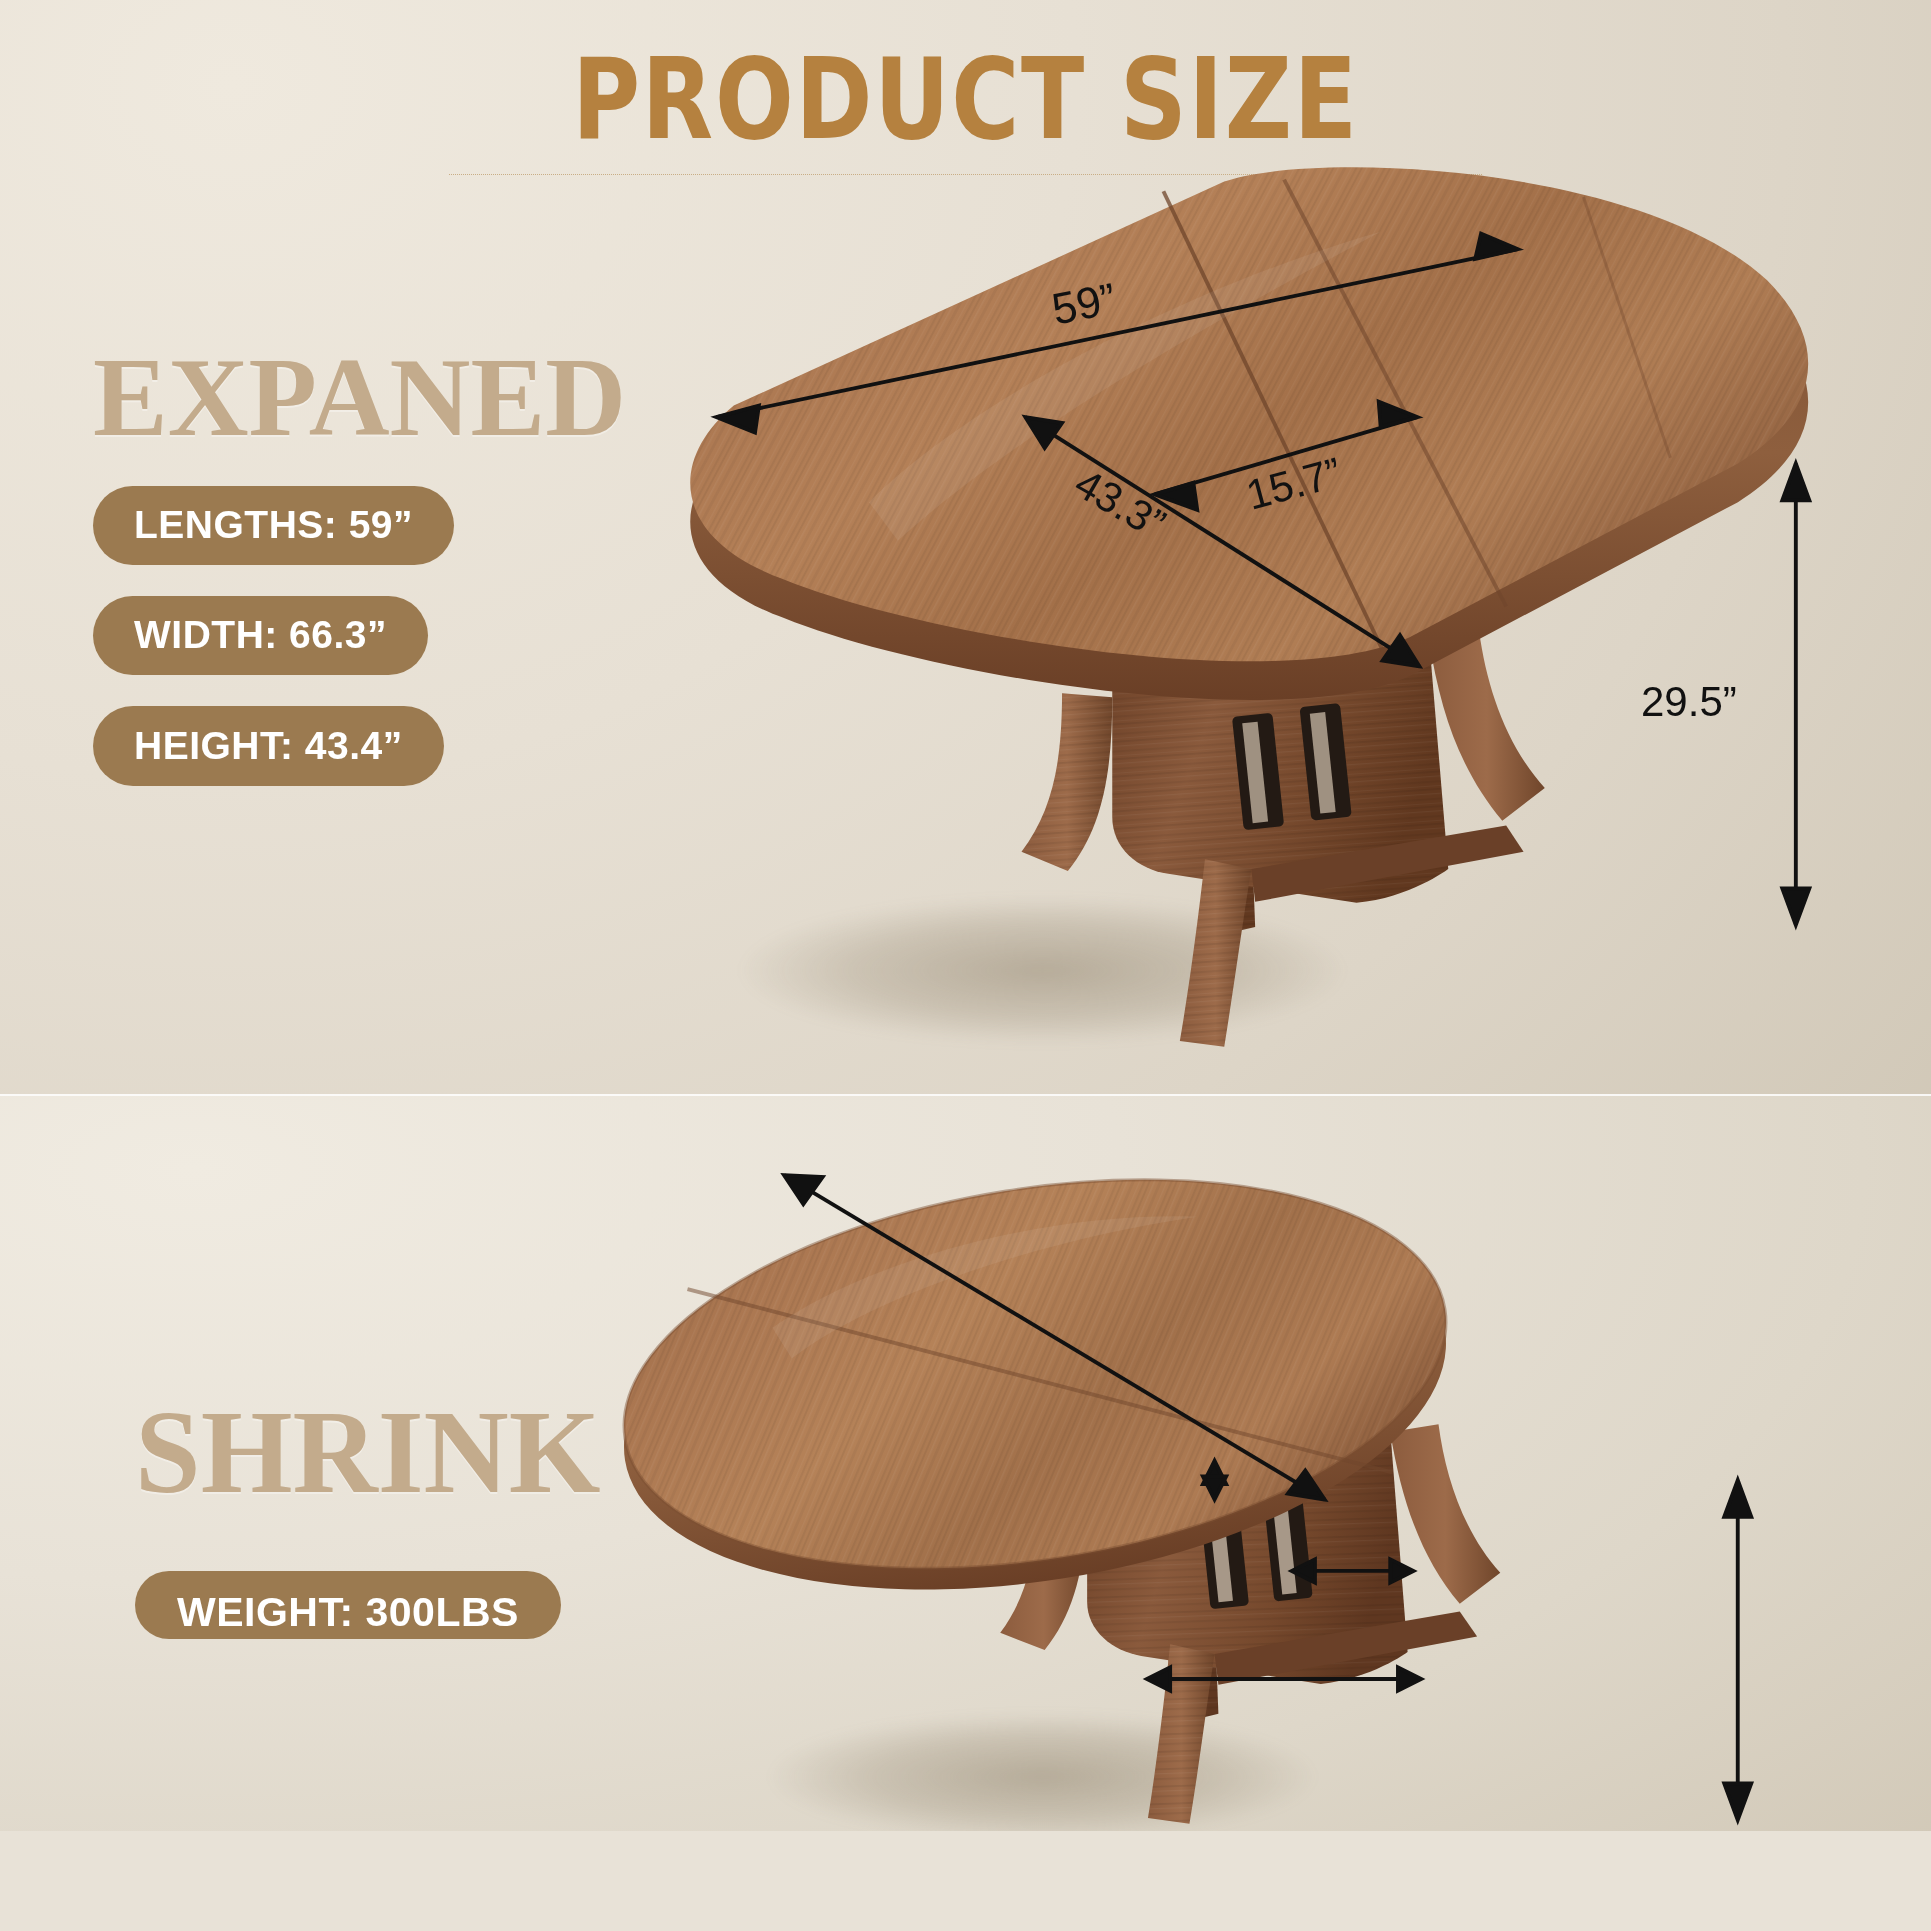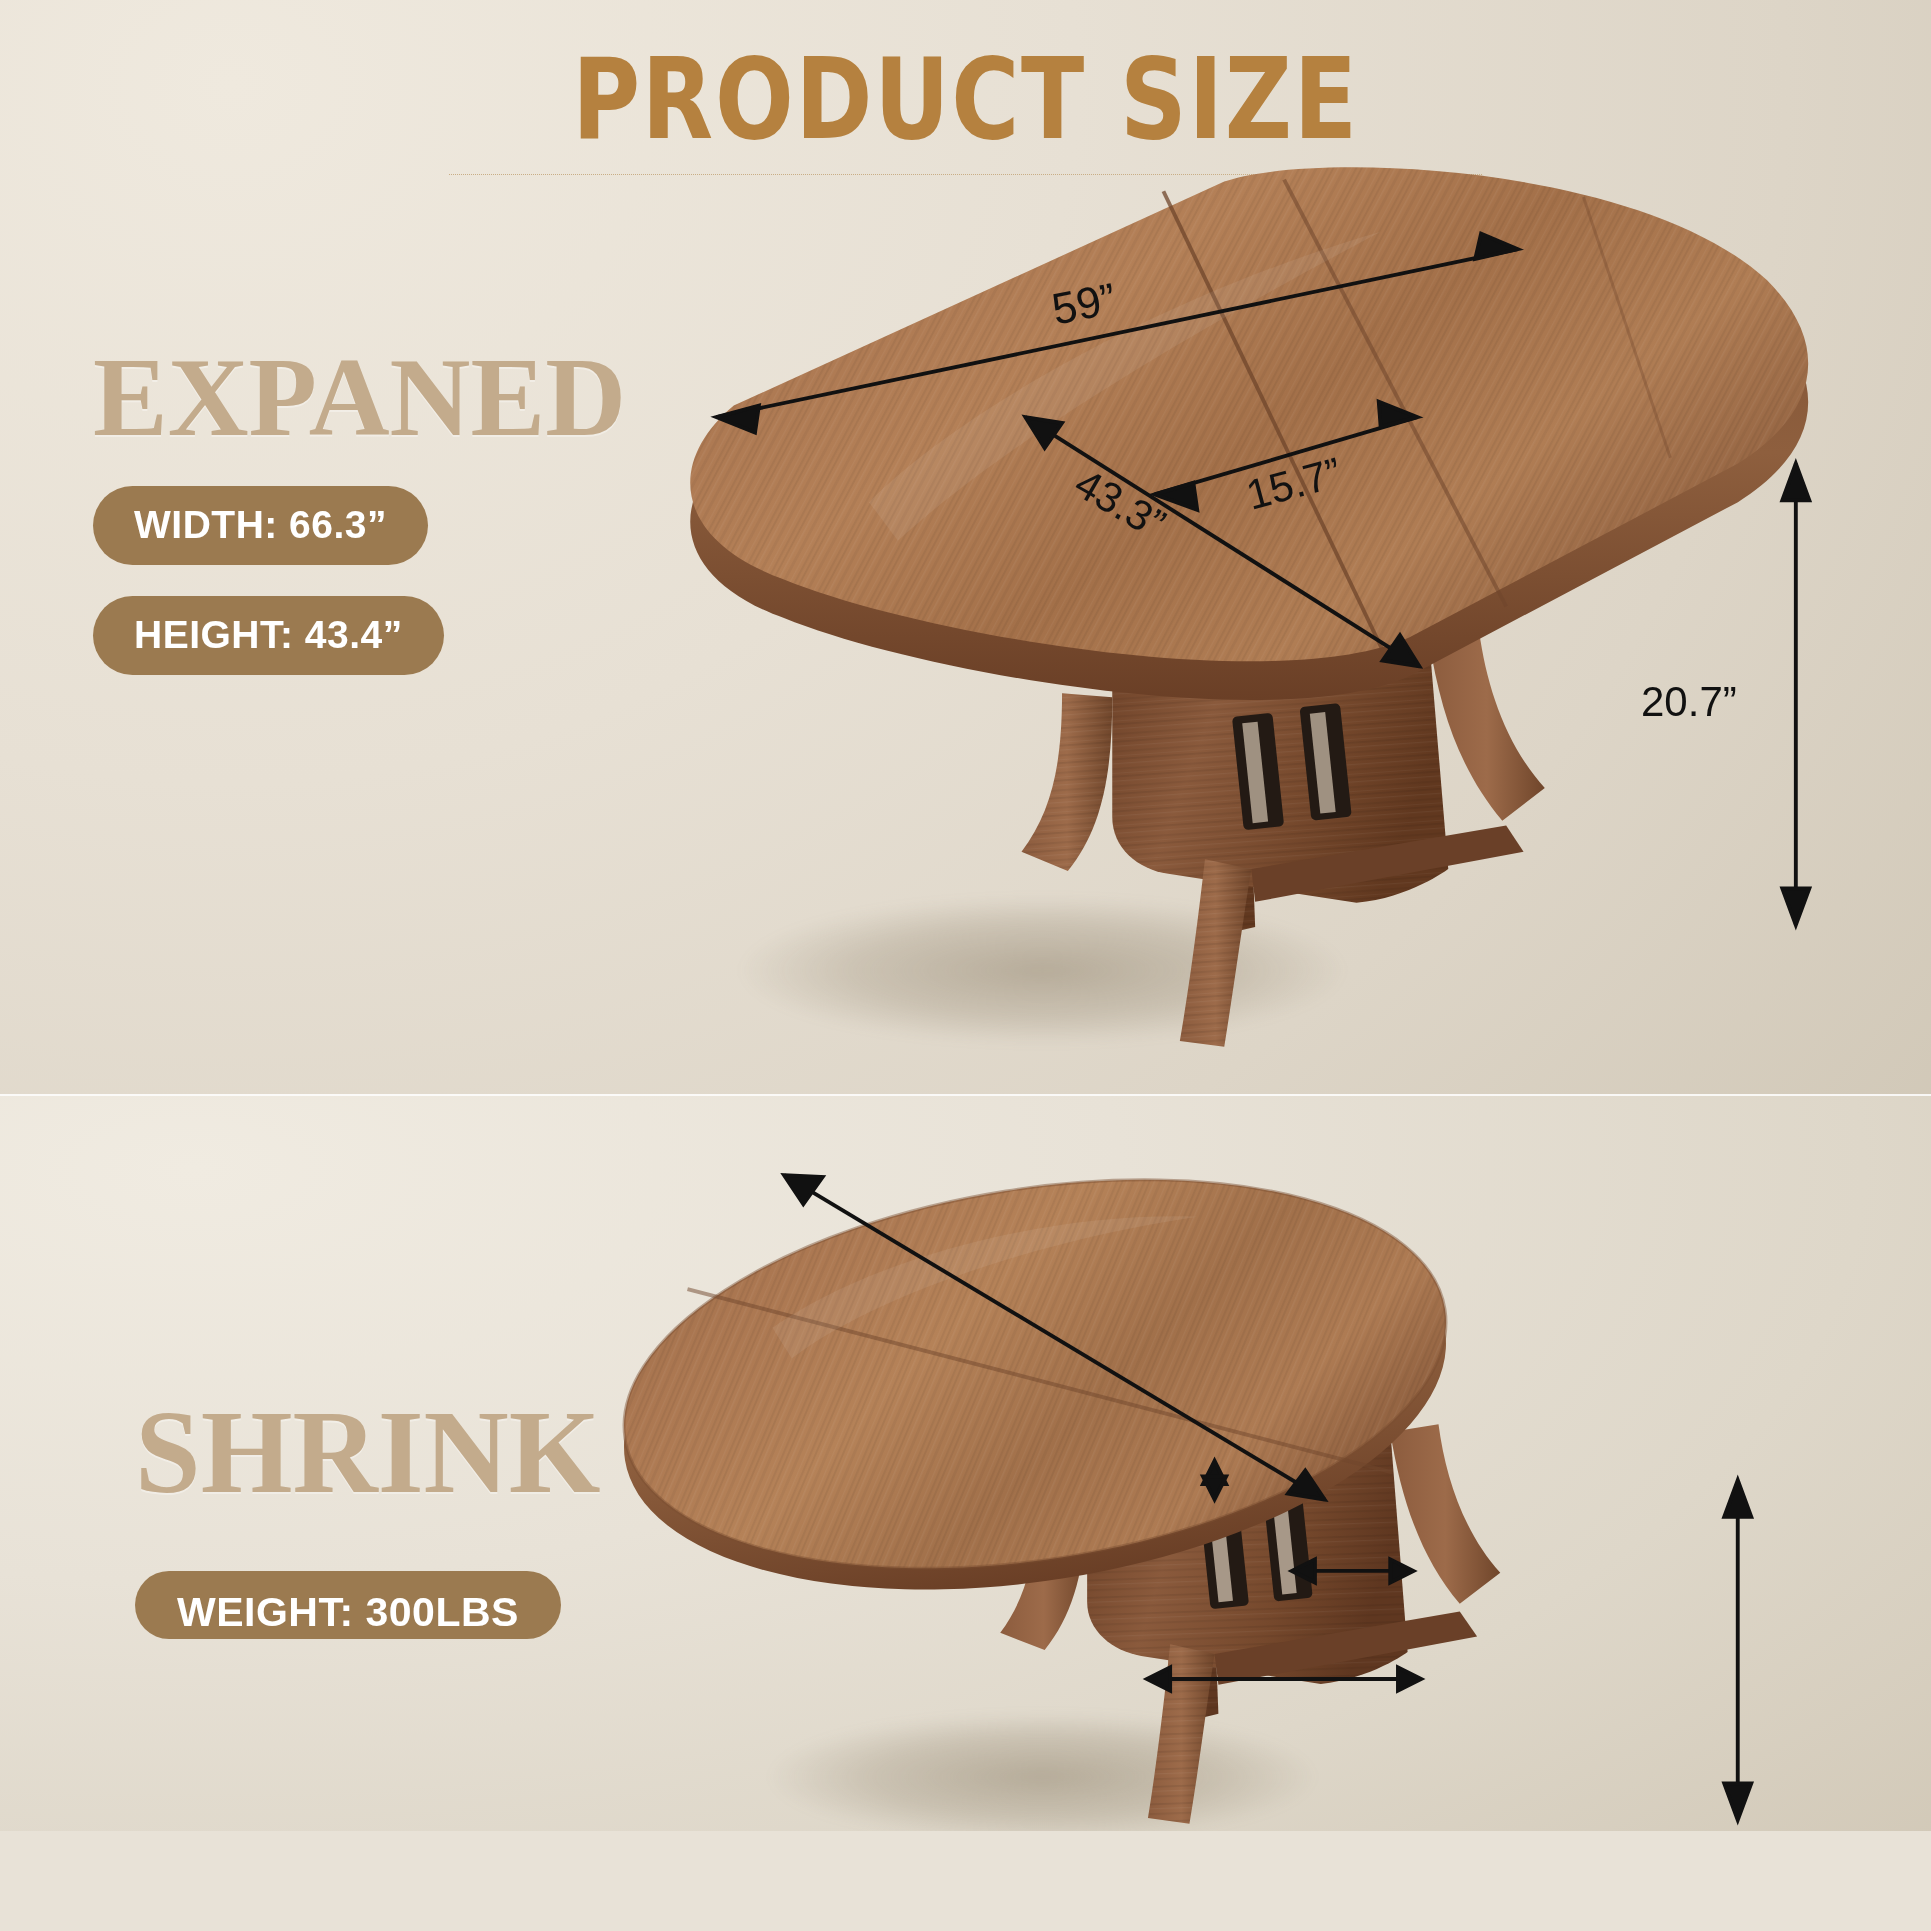--- a/index.html
+++ b/index.html
@@ -108,20 +108,21 @@
   <div class="panel" id="panel-top">
 
     <div id="header">
       <div id="page-title">PRODUCT SIZE</div>
       <div id="title-rule"></div>
     </div>
 
     <div class="side-block" id="block-expanded">
       <div class="section-head" id="head-expanded">EXPANED</div>
       <div class="pill-list">
+        <div class="pill">LENGTHS:  59”</div>
         <div class="pill">WIDTH:  66.3”</div>
         <div class="pill">HEIGHT:  43.4”</div>
       </div>
     </div>
 
     <div class="table-art" style="left:0;top:0;width:1931px;height:1096px;">
 
       <div class="shadow" style="left:743px; top:898px; width:599px; height:145px;"></div>
 
       <svg class="art" style="left:0;top:0;" width="1931" height="1096" viewBox="0 0 2000 1135">
@@ -245,21 +246,21 @@
           <polygon points="1860,958 1846,920 1874,920"></polygon>
         </g>
       </svg>
 
       <div class="dim-label lbl-59" style="left:1052px; top:282px; transform:rotate(-11deg);">59”</div>
 
       <div class="dim-label lbl-433" style="left:1072px; top:483px; transform:rotate(30deg);">43.3”</div>
 
       <div class="dim-label lbl-157" style="left:1246px; top:463px; transform:rotate(-15deg);">15.7”</div>
 
-      <div class="dim-label lbl-295" style="left:1641px; top:681px;">20.7”</div>
+      <div class="dim-label lbl-295" style="left:1641px; top:681px;">29.5”</div>
     </div>
   </div>
 
   <div class="panel-divider"></div>
 
   <div class="panel" id="panel-bottom">
 
     <div class="side-block" id="block-shrink" style="top:299px; left:135px;">
       <div class="section-head" id="head-shrink">SHRINK</div>
       <div class="pill-list">

